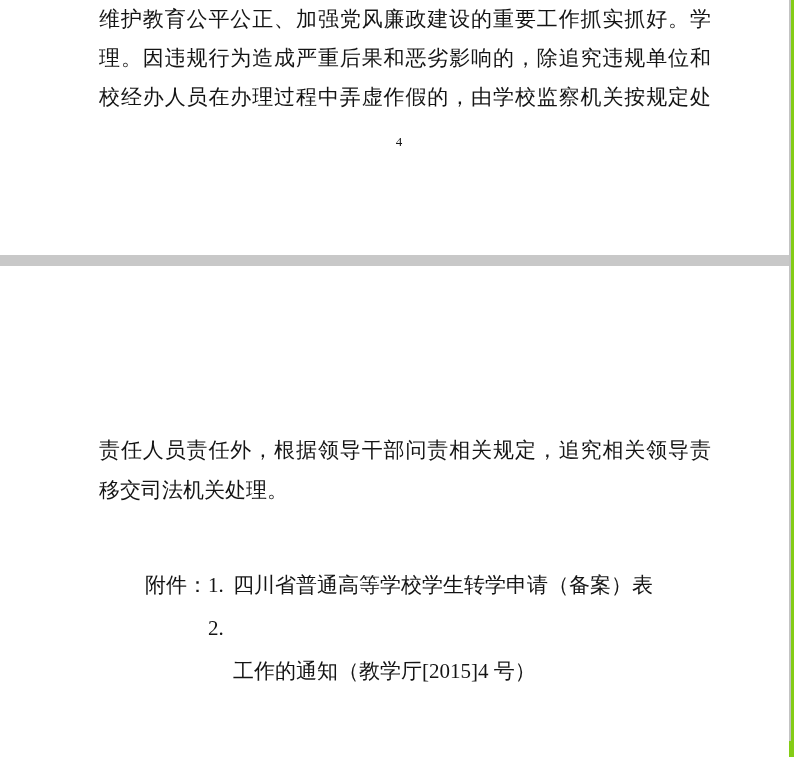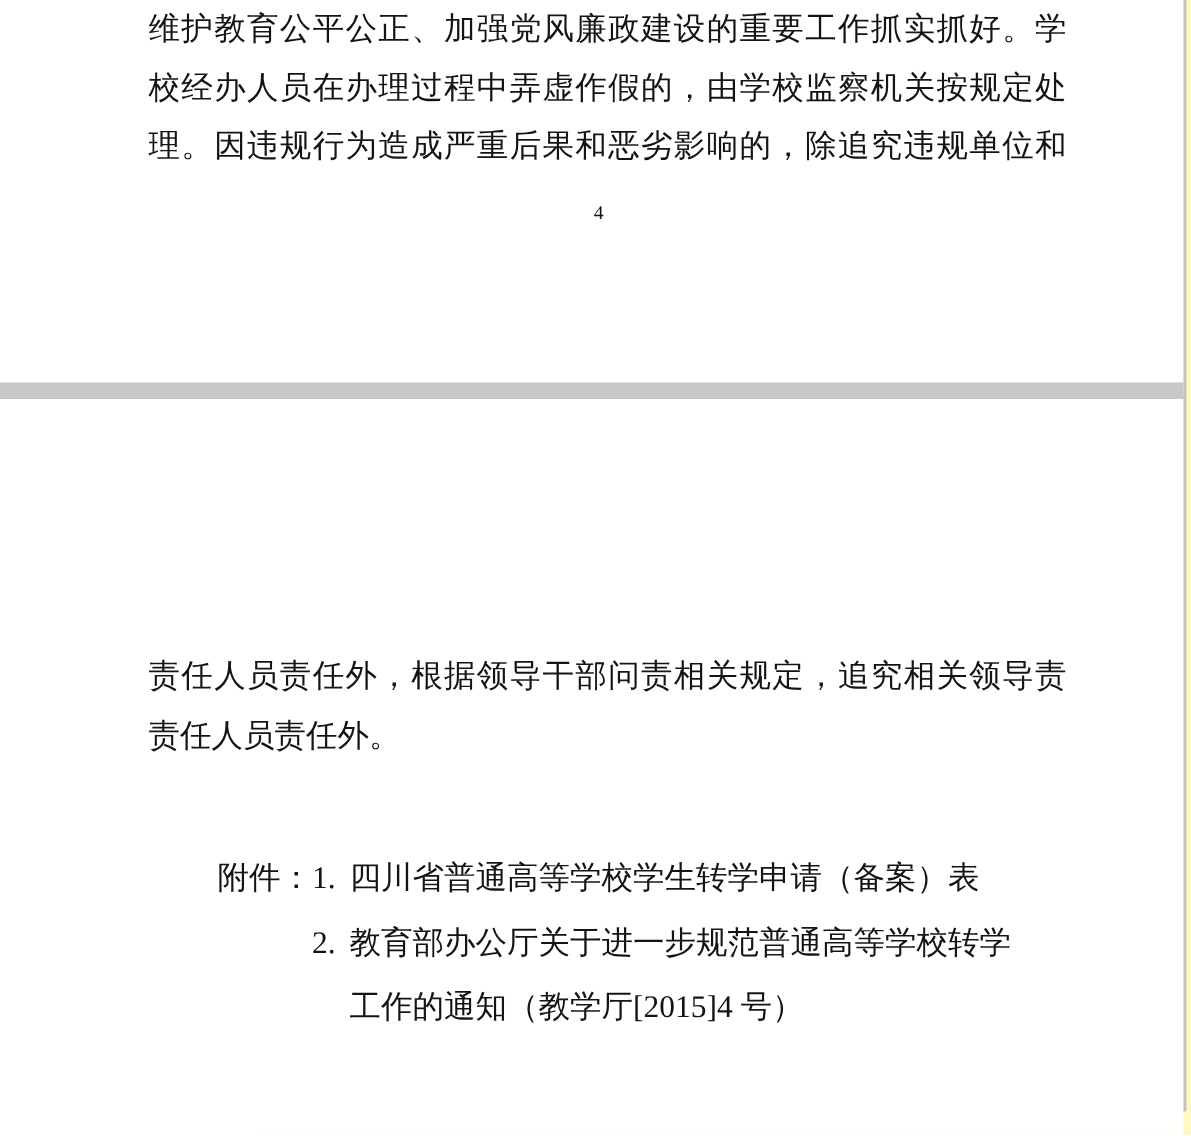--- a/index.html
+++ b/index.html
@@ -1,20 +1,20 @@
 <!DOCTYPE html>
 <html><head>
 <meta charset="utf-8">
 <style>
   html, body { margin: 0; padding: 0; background: #ffffff; }
   .screen {
     position: relative;
     width: 794px; height: 757px;
     overflow: hidden;
-    background: #fef9c3;
+    background: #84cc16;
     font-family: "Liberation Serif", "DejaVu Serif", serif;
     color: #141414;
   }
   .page {
     position: absolute; left: 0; width: 789px; background: #ffffff;
   }
   .page-top { top: 0; height: 255px; }
   .page-bottom { top: 266px; height: 491px; }
   .page-gap {
     position: absolute; left: 0; top: 255px;
@@ -51,43 +51,42 @@
   .att-text  { position: absolute; left: 233px; white-space: nowrap; }
 </style>
 </head>
 <body>
 
 <div class="screen">
 
   <div class="page page-top">
     <div class="body-block top-body">
       <div class="line-full">维护教育公平公正、加强党风廉政建设的重要工作抓实抓好。学</div>
+      <div class="line-full">理。因违规行为造成严重后果和恶劣影响的，除追究违规单位和</div>
       <div class="line-full">校经办人员在办理过程中弄虚作假的，由学校监察机关按规定处</div>
-      <div class="line-full">理。因违规行为造成严重后果和恶劣影响的，除追究违规单位和</div>
     </div>
     <div class="page-num">4</div>
   </div>
 
   <div class="page-gap"></div>
 
   <div class="page page-bottom">
     <div class="body-block bottom-body">
       <div class="line-full">责任人员责任外，根据领导干部问责相关规定，追究相关领导责</div>
-      <div class="line-last">责任人员责任外。</div>
+      <div class="line-last">移交司法机关处理。</div>
     </div>
 
     <div>
       <div class="att-line att-line-1">
         <span class="att-label">附件：</span>
         <span class="att-num">1.</span>
         <span class="att-text">四川省普通高等学校学生转学申请（备案）表</span>
       </div>
       <div class="att-line att-line-2">
         <span class="att-num">2.</span>
-        <span class="att-text">教育部办公厅关于进一步规范普通高等学校转学</span>
       </div>
       <div class="att-line att-line-3">
         <span class="att-text">工作的通知（教学厅[2015]4 号）</span>
       </div>
     </div>
   </div>
 
   <div class="pane-border"></div>
 
 </div>

